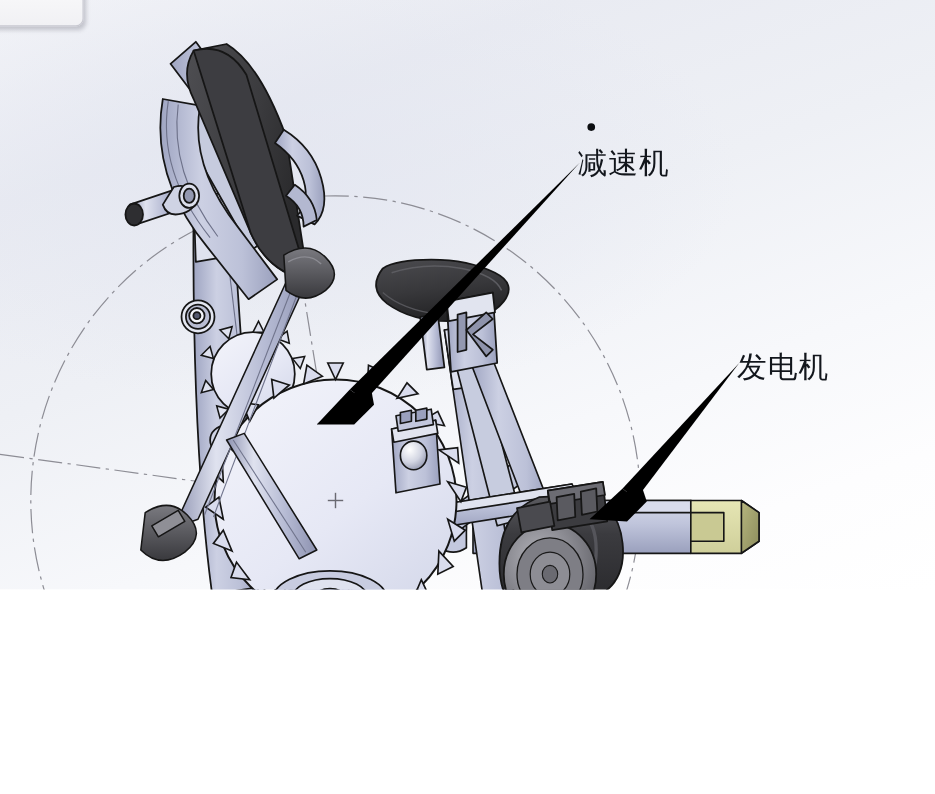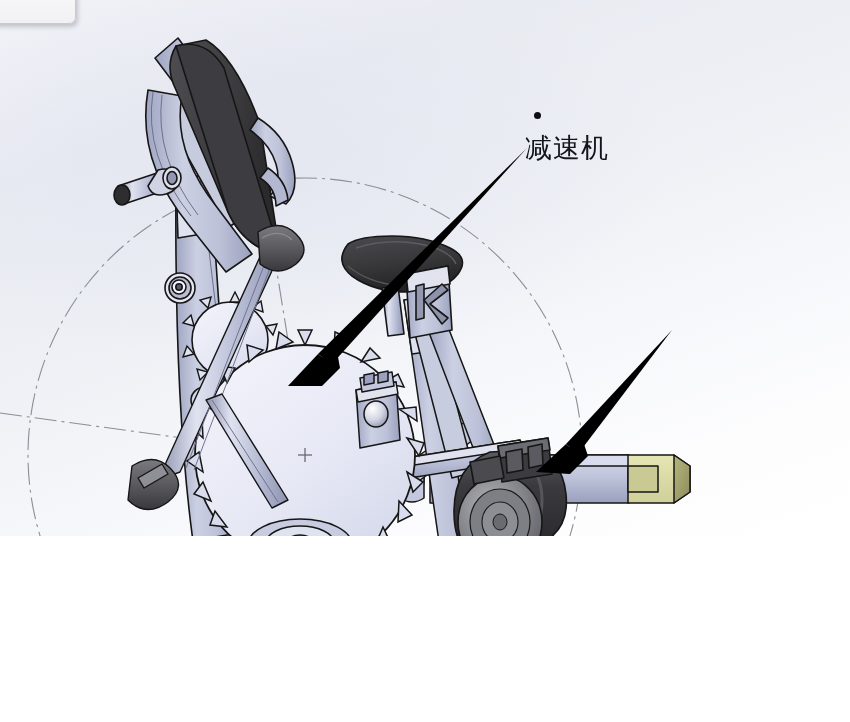--- a/index.html
+++ b/index.html
@@ -334,16 +334,17 @@
 
     <g>
       <path d="M672 330 L566 444 L578 454 Z" fill="#000000"></path>
       <path d="M582 438 L536 472 L570 474 L588 456 Z" fill="#000000"></path>
       <path d="M578 454 L566 444 L536 472 Z" fill="#000000"></path>
     </g>
   </svg>
 
   <div class="anno-dot" id="dot-reducer"></div>
   <div class="anno-label" id="label-reducer">减速机</div>
+  <div class="anno-label" id="label-generator">发电机</div>
 
   <div id="tooltip"></div>
 
 </div>
 
 </body></html>

